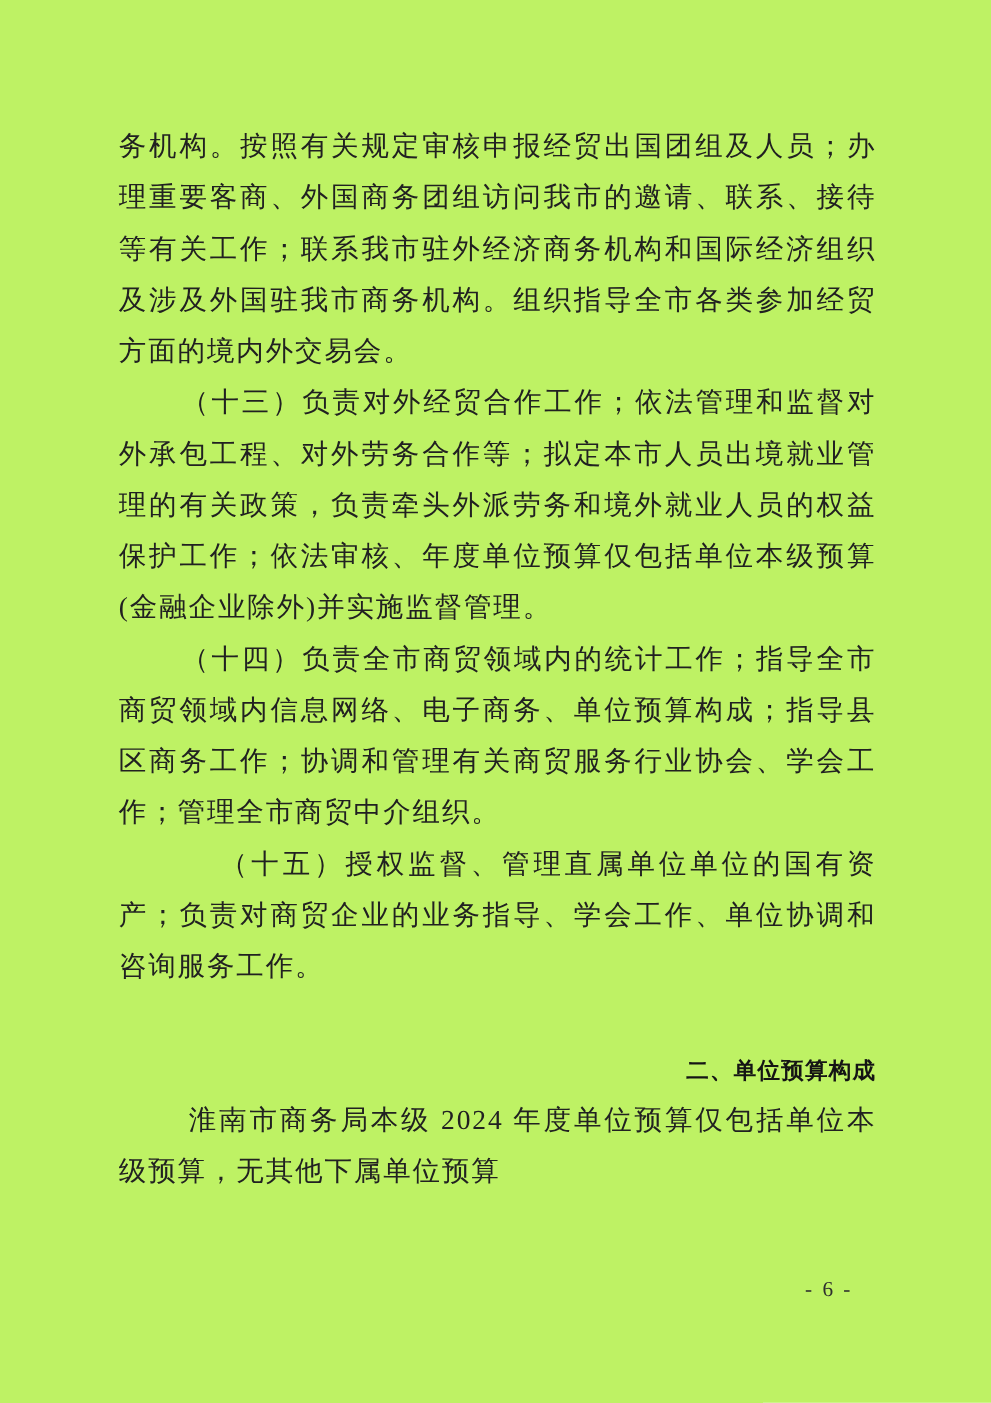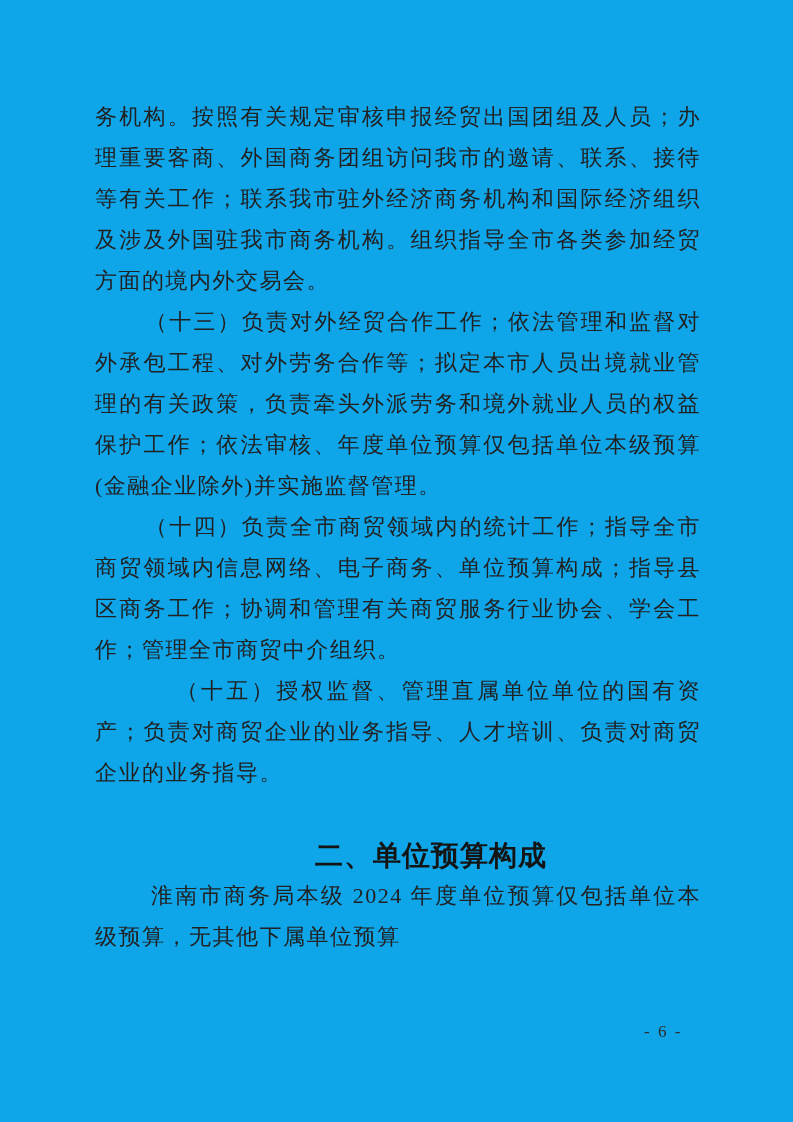--- a/index.html
+++ b/index.html
@@ -12,21 +12,21 @@
     background: #ffffff;
     position: relative;
     overflow: hidden;
   }
   .page {
     position: absolute;
     left: 0;
     top: 0;
     width: 793px;
     height: 1122px;
-    background: #0ea5e9;
+    background: #bef264;
   }
   .page-content {
     position: absolute;
     left: 95px;
     top: 96px;
     width: 606px;
   }
   .body-par {
     margin: 0;
     font-family: "Liberation Serif", "DejaVu Serif", serif;
@@ -37,26 +37,26 @@
     text-align: justify;
     font-weight: 400;
   }
   .indent-2 { text-indent: 50px; }
   .indent-4 { text-indent: 81px; }
   .indent-none { text-indent: 0; }
   .section-heading {
     margin: 44px 0 0 0;
     padding-left: 66px;
     font-family: "Liberation Sans", "DejaVu Sans", sans-serif;
-    font-size: 28px;
+    font-size: 18px;
     line-height: 38px;
     font-weight: 700;
     letter-spacing: 1px;
     color: #141414;
-    text-align: center;
+    text-align: right;
   }
   .closing-par {
     margin: 0;
     text-indent: 56px;
   }
   .page-number {
     position: absolute;
     left: 644px;
     top: 1022px;
     font-family: "Liberation Serif", "DejaVu Serif", serif;
@@ -70,21 +70,21 @@
 
 <div class="page">
   <div class="page-content">
 
     <p class="body-par indent-none">务机构。按照有关规定审核申报经贸出国团组及人员；办理重要客商、外国商务团组访问我市的邀请、联系、接待等有关工作；联系我市驻外经济商务机构和国际经济组织及涉及外国驻我市商务机构。组织指导全市各类参加经贸方面的境内外交易会。</p>
 
     <p class="body-par indent-2">（十三）负责对外经贸合作工作；依法管理和监督对外承包工程、对外劳务合作等；拟定本市人员出境就业管理的有关政策，负责牵头外派劳务和境外就业人员的权益保护工作；依法审核、年度单位预算仅包括单位本级预算(金融企业除外)并实施监督管理。</p>
 
     <p class="body-par indent-2">（十四）负责全市商贸领域内的统计工作；指导全市商贸领域内信息网络、电子商务、单位预算构成；指导县区商务工作；协调和管理有关商贸服务行业协会、学会工作；管理全市商贸中介组织。</p>
 
-    <p class="body-par indent-4">（十五）授权监督、管理直属单位单位的国有资产；负责对商贸企业的业务指导、人才培训、负责对商贸企业的业务指导。</p>
+    <p class="body-par indent-4">（十五）授权监督、管理直属单位单位的国有资产；负责对商贸企业的业务指导、学会工作、单位协调和咨询服务工作。</p>
 
 
     <h2 class="section-heading">二、单位预算构成</h2>
 
     <p class="body-par closing-par">淮南市商务局本级 2024 年度单位预算仅包括单位本级预算，无其他下属单位预算</p>
 
   </div>
 
   <div class="page-number">- 6 -</div>
 </div>

